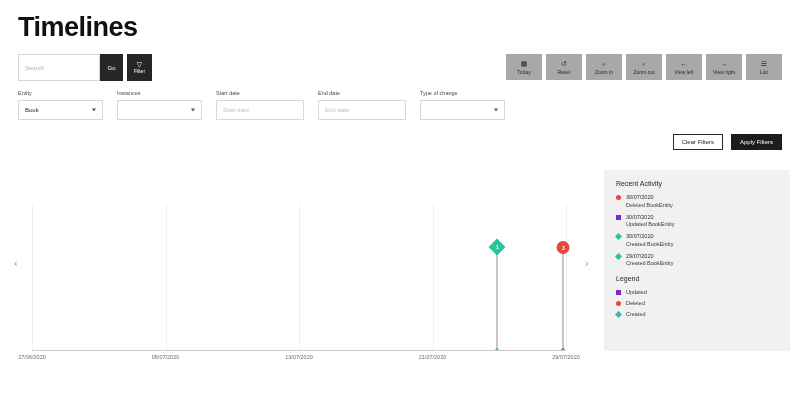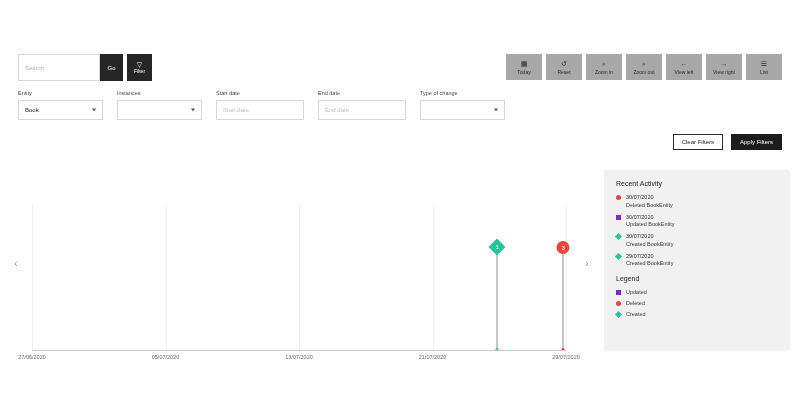--- a/index.html
+++ b/index.html
@@ -141,20 +141,21 @@
   .act-date { font-size: 5.5px; color: #2b2b2b; }
   .act-desc { font-size: 5.5px; color: #3a3a3a; }
   .legend-item { display: flex; align-items: center; gap: 5px; margin-bottom: 5px; }
   .legend-label { font-size: 5.5px; color: #3a3a3a; }
 </style>
 </head>
 <body>
 
 <div class="page">
 
+  <div class="page-title">Timelines</div>
 
   <div class="search-row">
     <input class="search-input" type="text" placeholder="Search" style="">
     <button class="btn-go">Go</button>
     <button class="btn-filter">
       <span class="ficon">▽</span>
       <span class="flabel">Filter</span>
     </button>
   </div>
 

